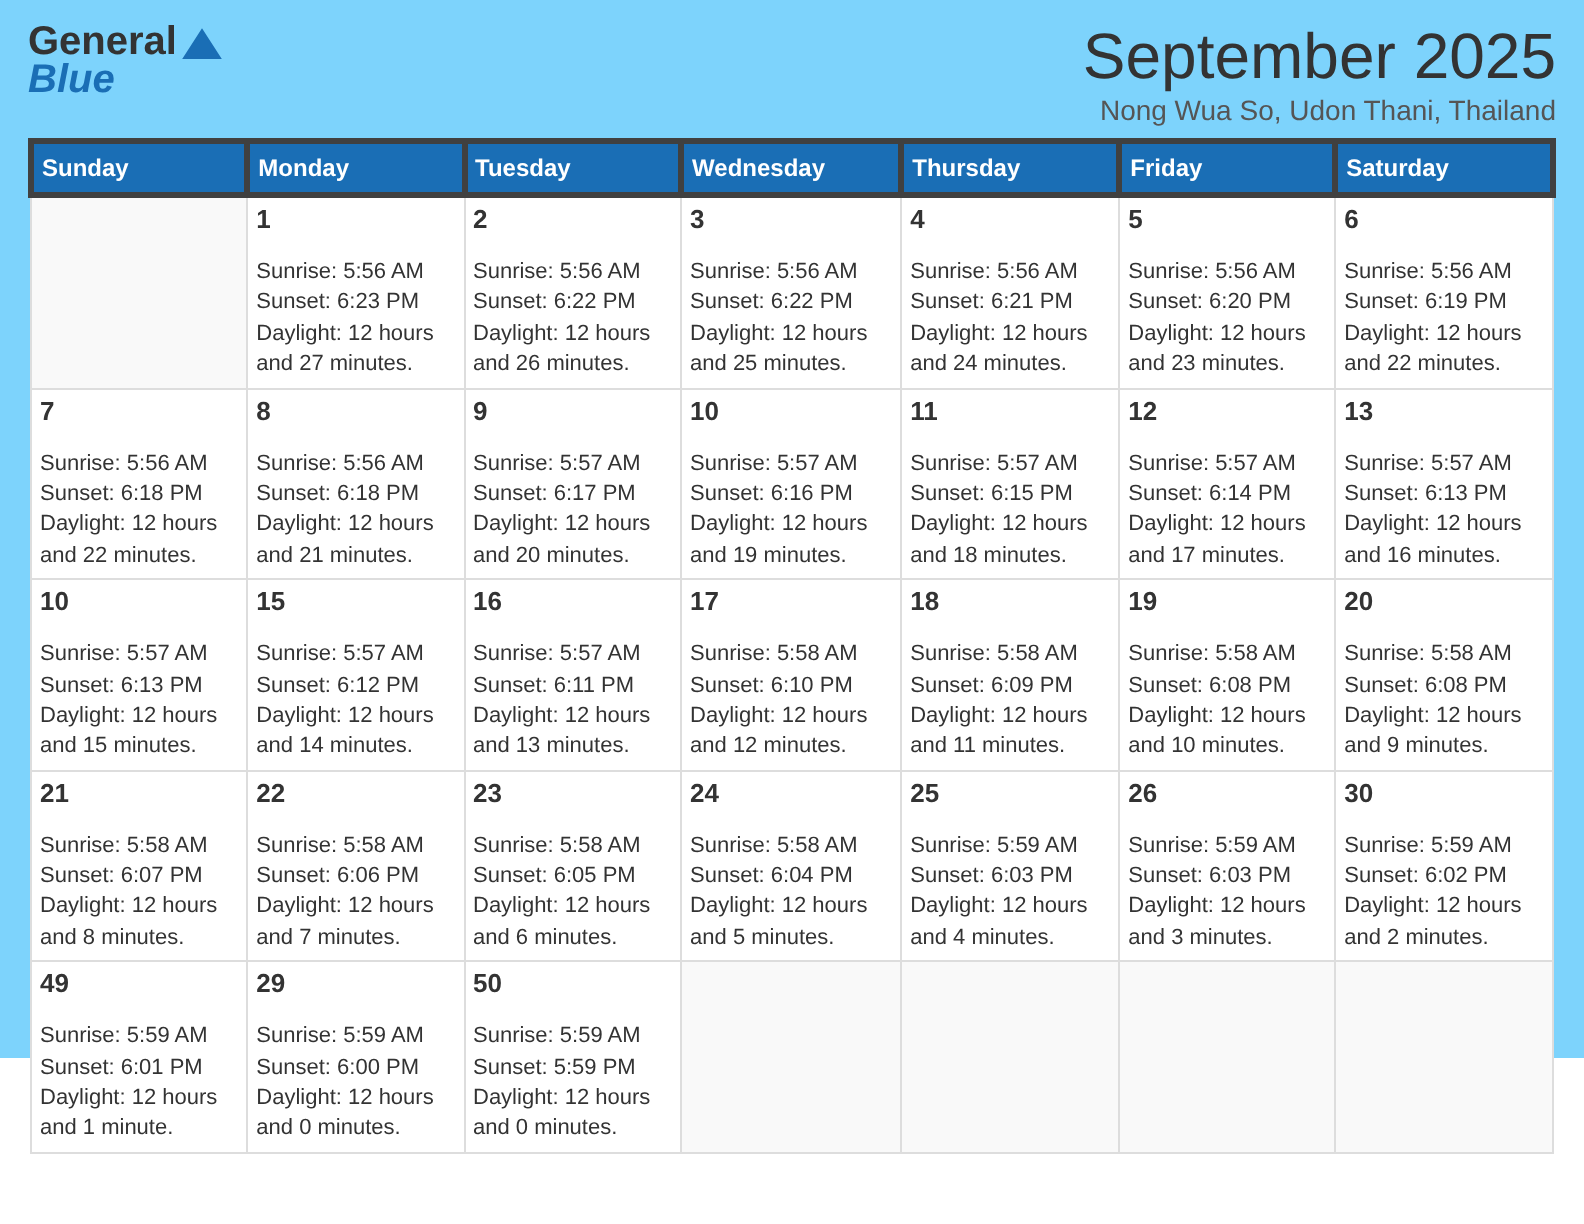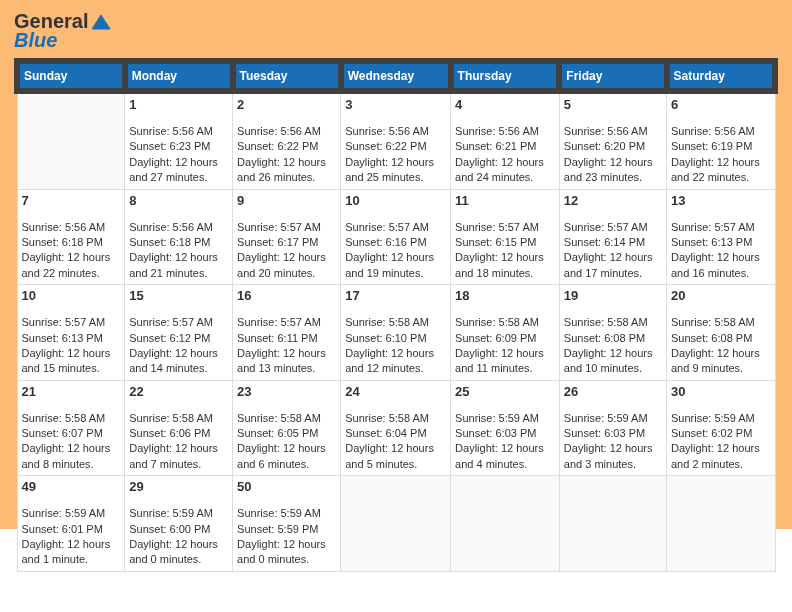--- a/index.html
+++ b/index.html
@@ -7,21 +7,21 @@
       font-family: Arial, sans-serif;
       background: #fff;
       width: 792px;
       height: 612px;
       overflow: hidden;
     }
     .page {
       width: 792px;
       height: 529px;
       padding: 10px 14px 10px 14px;
-      background: #fdba74;
+      background: #7dd3fc;
     }
     .header {
       display: flex;
       justify-content: space-between;
       align-items: flex-start;
       margin-bottom: 6px;
     }
     .logo-area {
       display: flex;
       flex-direction: column;
@@ -44,21 +44,21 @@
       border-collapse: collapse;
       border: 1px solid #ccc;
     }
     .calendar th {
       background: #1a6eb5;
       color: #fff;
       font-size: 12px;
       font-weight: bold;
       padding: 5px 4px;
       text-align: left;
-      border: 6px solid #404040;
+      border: 3px solid #404040;
     }
     .calendar td {
       vertical-align: top;
       border: 1px solid #ddd;
       padding: 3px 4px;
       width: 113px;
       min-height: 70px;
       font-size: 10px;
       color: #333;
       background: #fff;
@@ -86,20 +86,24 @@
   <div class="header">
     <div class="logo-area">
       <div style="display:flex; align-items:center;">
         <span style="font-size:20px; font-weight:bold; color:#333;">General</span>
         <svg width="22" height="18" viewBox="0 0 22 18" style="margin-left:2px;">
           <polygon points="2,16 11,2 20,16" fill="#1a6eb5" stroke="#1a6eb5" stroke-width="1"></polygon>
           <polygon points="6,16 14,16 14,10 6,10" fill="#1a6eb5"></polygon>
         </svg>
       </div>
       <span style="font-size:20px; font-weight:bold; color:#1a6eb5; margin-top:-4px;font-style:italic;">Blue</span>
+    </div>
+    <div class="title-area">
+      <div class="month-title">September 2025</div>
+      <div class="location">Nong Wua So, Udon Thani, Thailand</div>
     </div>
   </div>
 
   <table class="calendar">
     <thead>
       <tr>
         <th>Sunday</th>
         <th>Monday</th>
         <th>Tuesday</th>
         <th>Wednesday</th>

